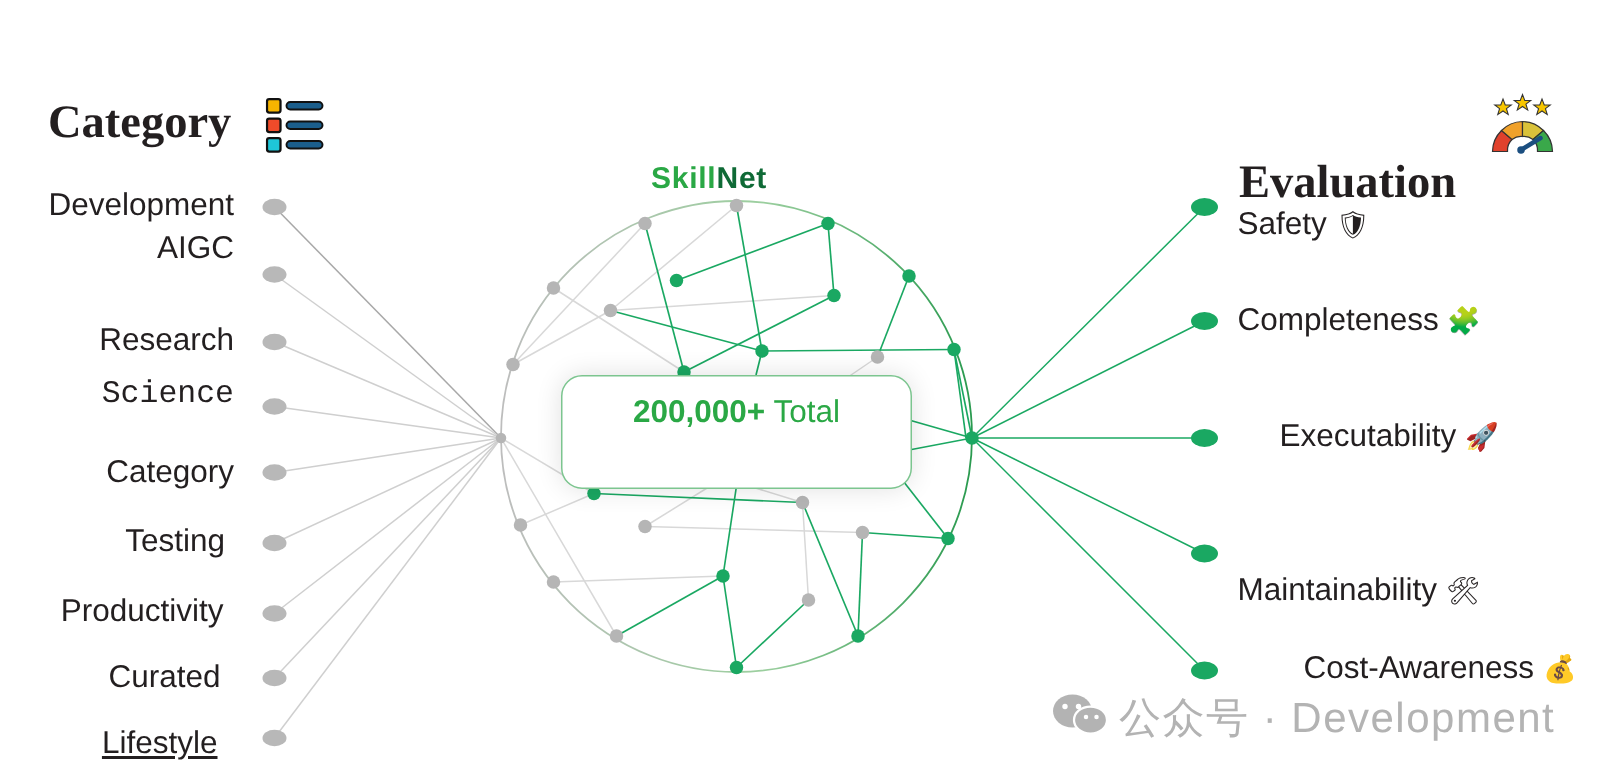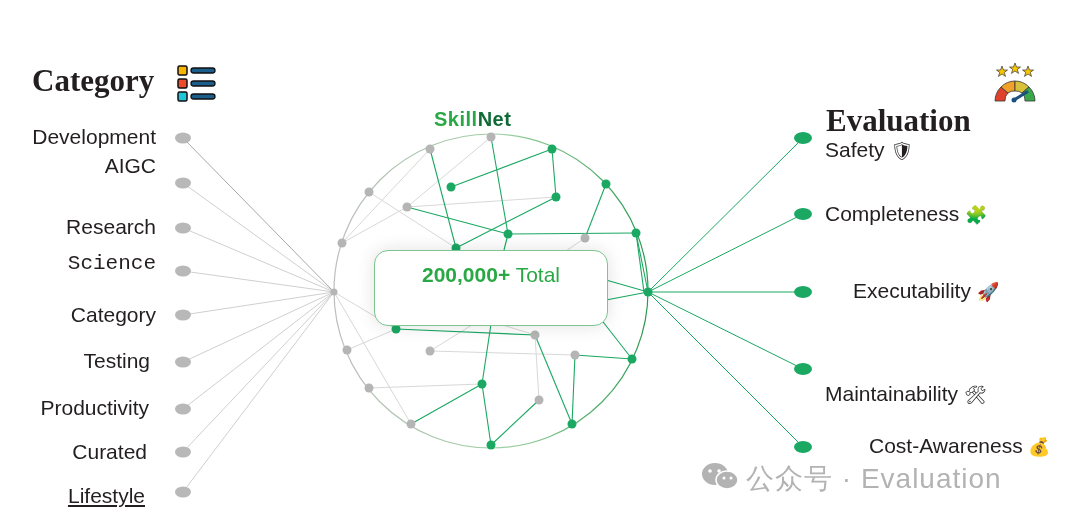--- a/index.html
+++ b/index.html
@@ -212,14 +212,14 @@
 <div class="watermark">
   <span style="display:inline-block;vertical-align:middle;margin-right:6px;">
     <svg width="40" height="30" style="position:static">
       <ellipse cx="15" cy="13" rx="13" ry="11" fill="#b3b3b3"></ellipse>
       <ellipse cx="27" cy="19" rx="11" ry="9" fill="#b3b3b3" stroke="#fff" stroke-width="1.5"></ellipse>
       <circle cx="10" cy="10" r="1.8" fill="#fff"></circle>
         <circle cx="19" cy="10" r="1.8" fill="#fff"></circle>
       <circle cx="24" cy="17" r="1.5" fill="#fff"></circle>
         <circle cx="31" cy="17" r="1.5" fill="#fff"></circle>
     </svg>
-  </span><span style="vertical-align:middle">公众号 · Evaluation</span>
+  </span><span style="vertical-align:middle">公众号 · Development</span>
 </div>
 
 </body></html>

